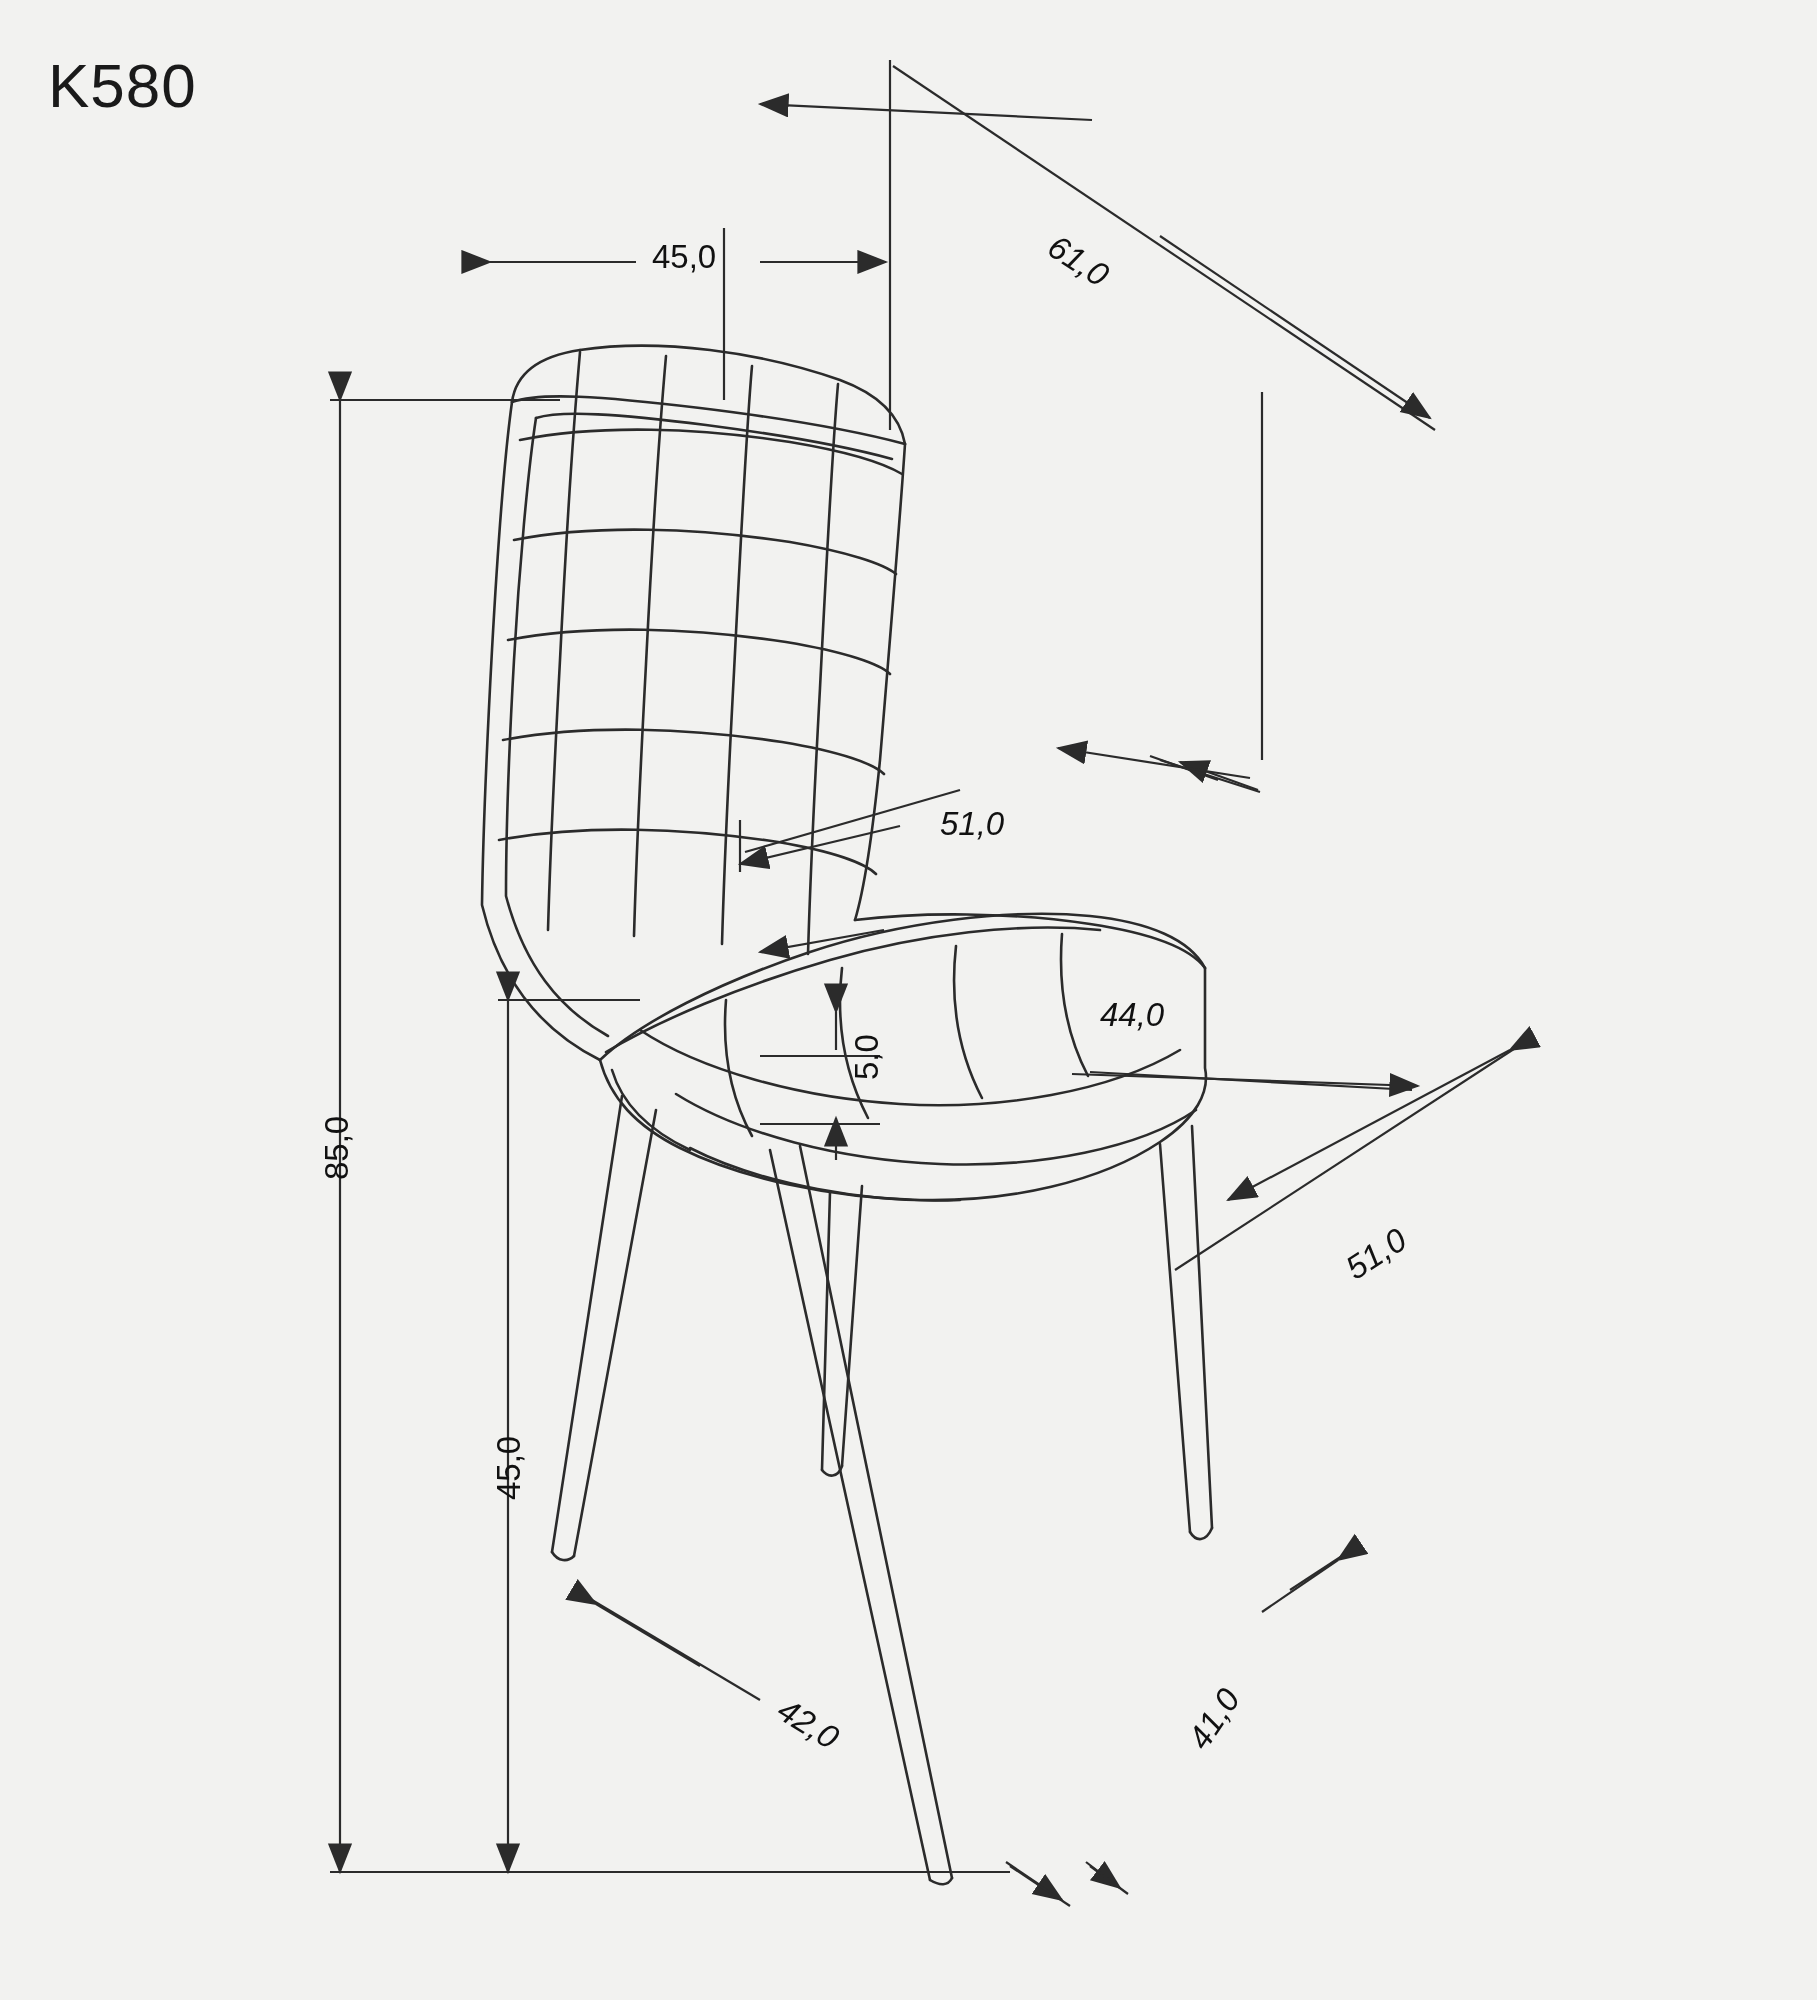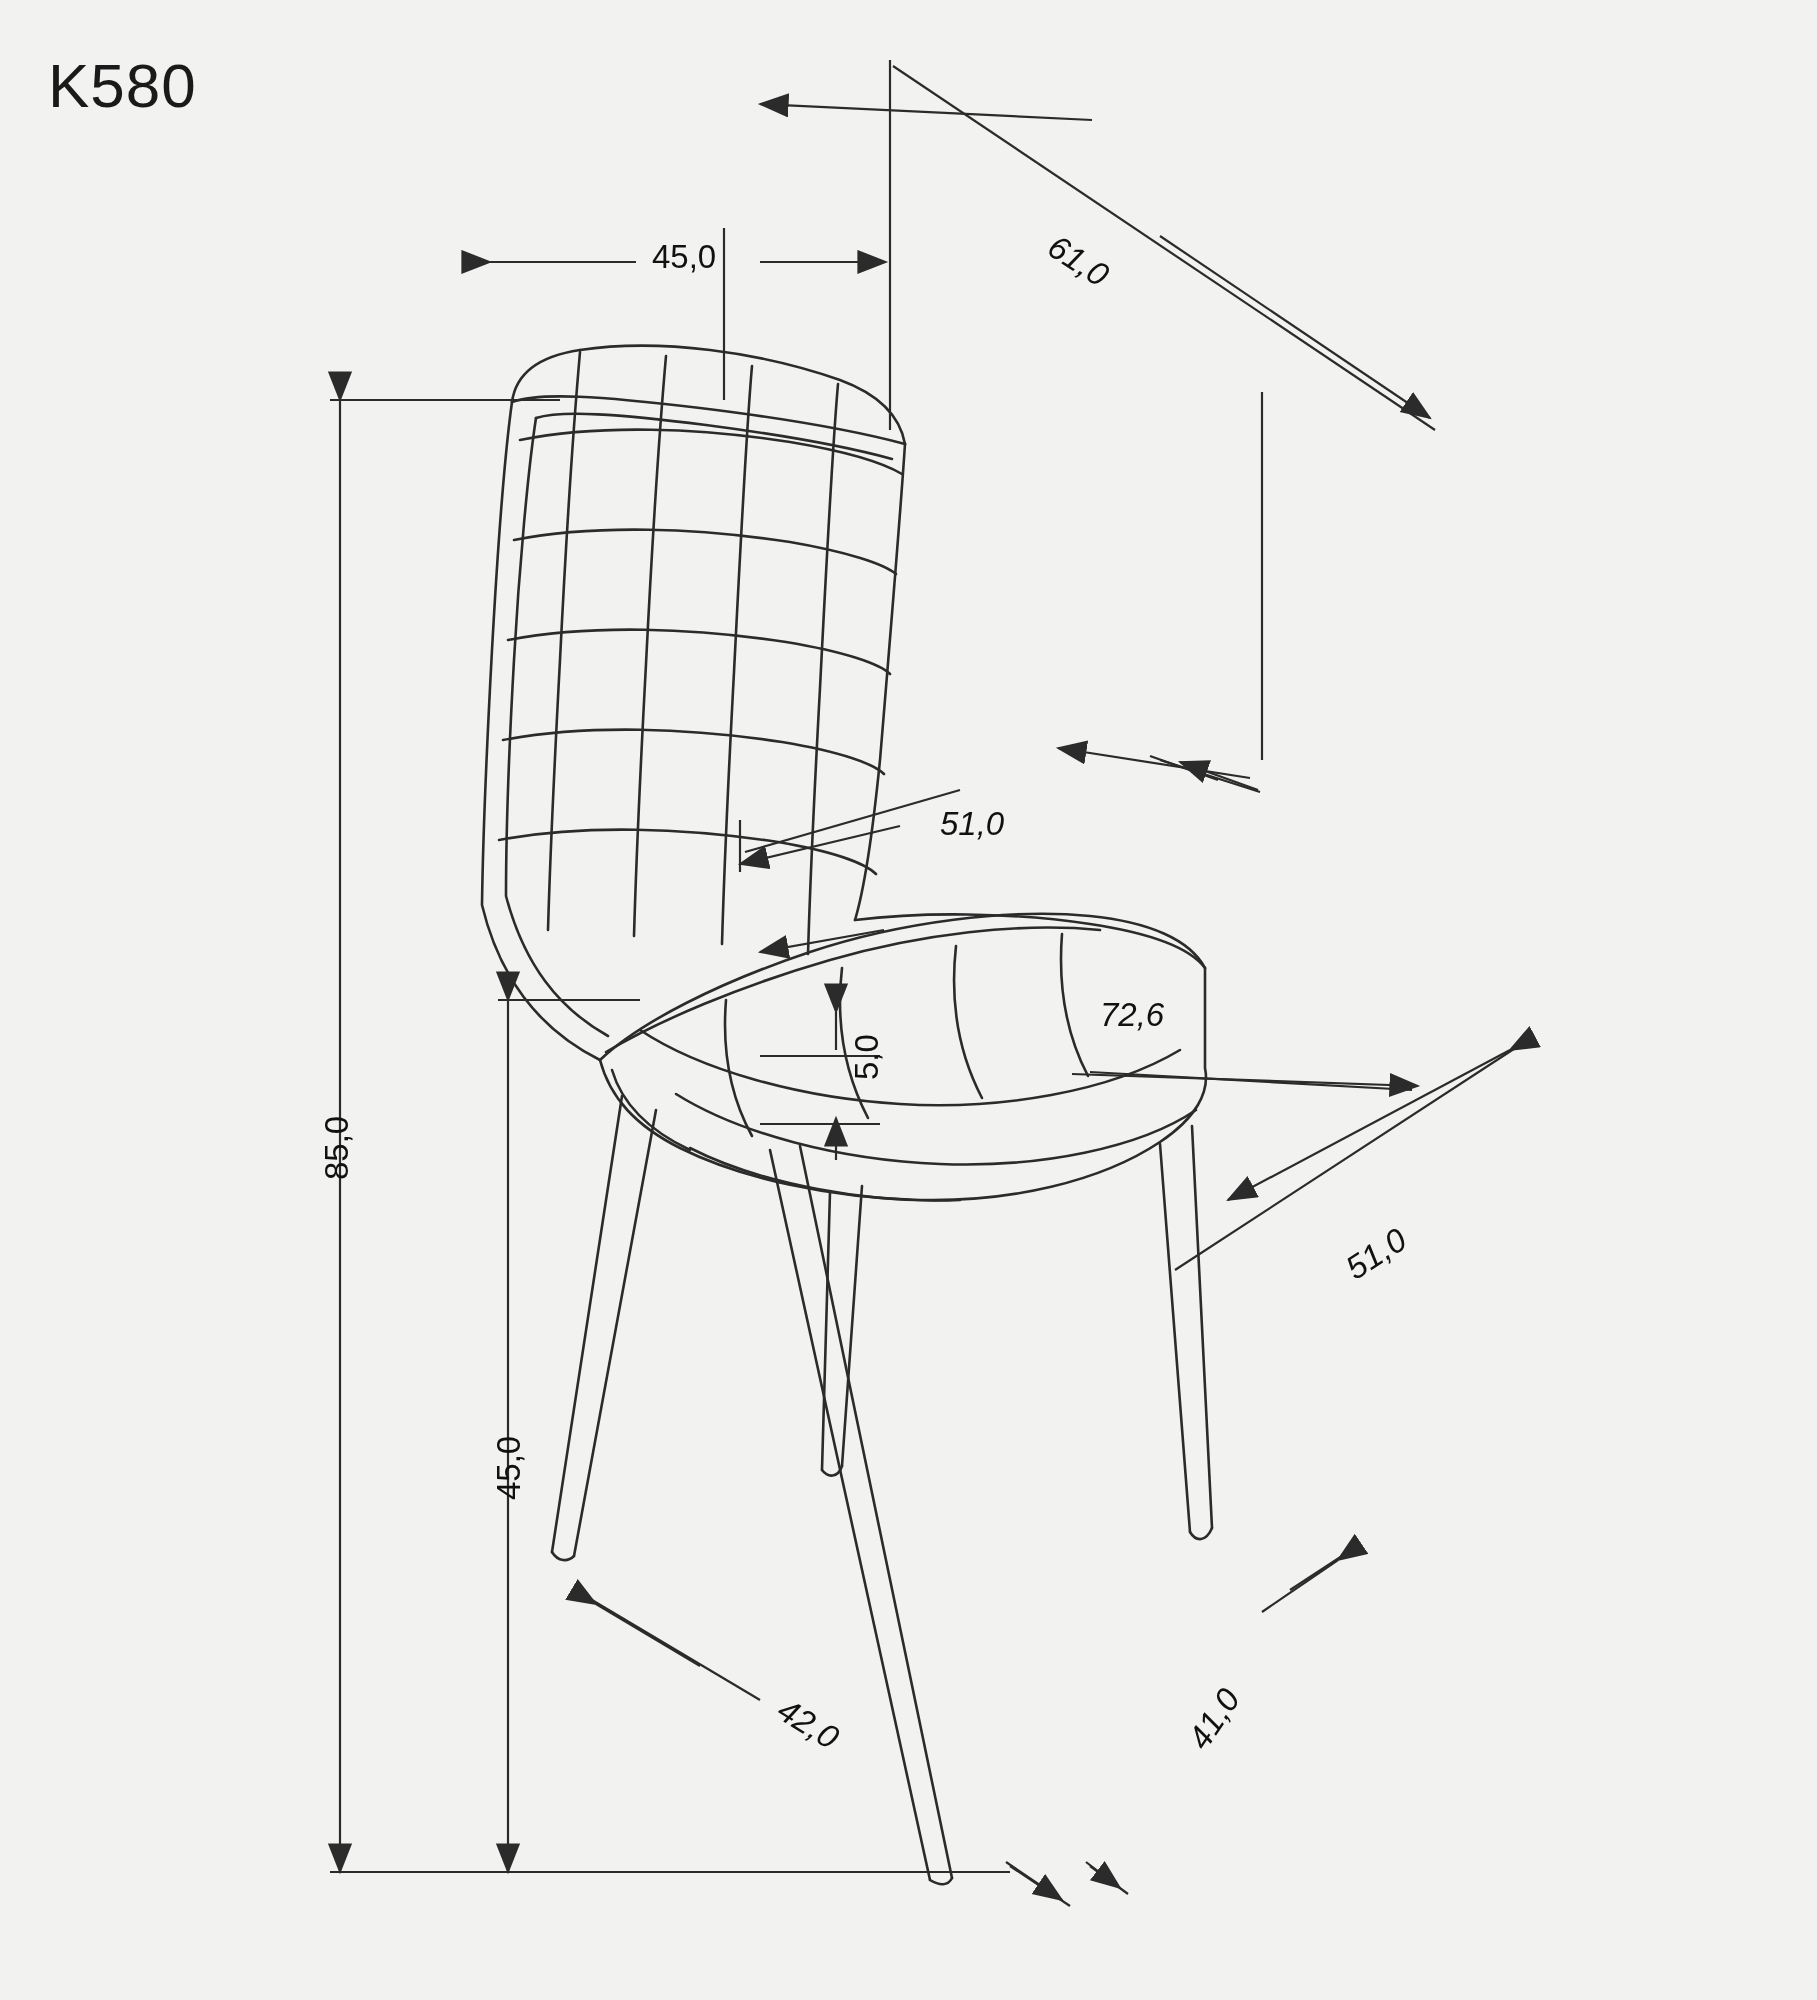--- a/index.html
+++ b/index.html
@@ -183,21 +183,21 @@
   <div class="dim" style="left:652px; top:238px;">45,0</div>
 
   <div class="dim italic" style="left:1046px; top:242px; transform:rotate(33deg);">61,0</div>
 
   <div class="dim rot90" style="left:318px; top:1180px;">85,0</div>
 
   <div class="dim rot90" style="left:490px; top:1500px;">45,0</div>
 
   <div class="dim italic" style="left:940px; top:805px;">51,0</div>
 
-  <div class="dim italic" style="left:1100px; top:996px;">72,6</div>
+  <div class="dim italic" style="left:1100px; top:996px;">44,0</div>
 
   <div class="dim rot90" style="left:848px; top:1080px;">5,0</div>
 
   <div class="dim italic" style="left:1344px; top:1235px; transform:rotate(-33deg);">51,0</div>
 
   <div class="dim italic" style="left:776px; top:1705px; transform:rotate(32deg);">42,0</div>
 
   <div class="dim italic" style="left:1182px; top:1700px; transform:rotate(-56deg);">41,0</div>
 
 </div>

